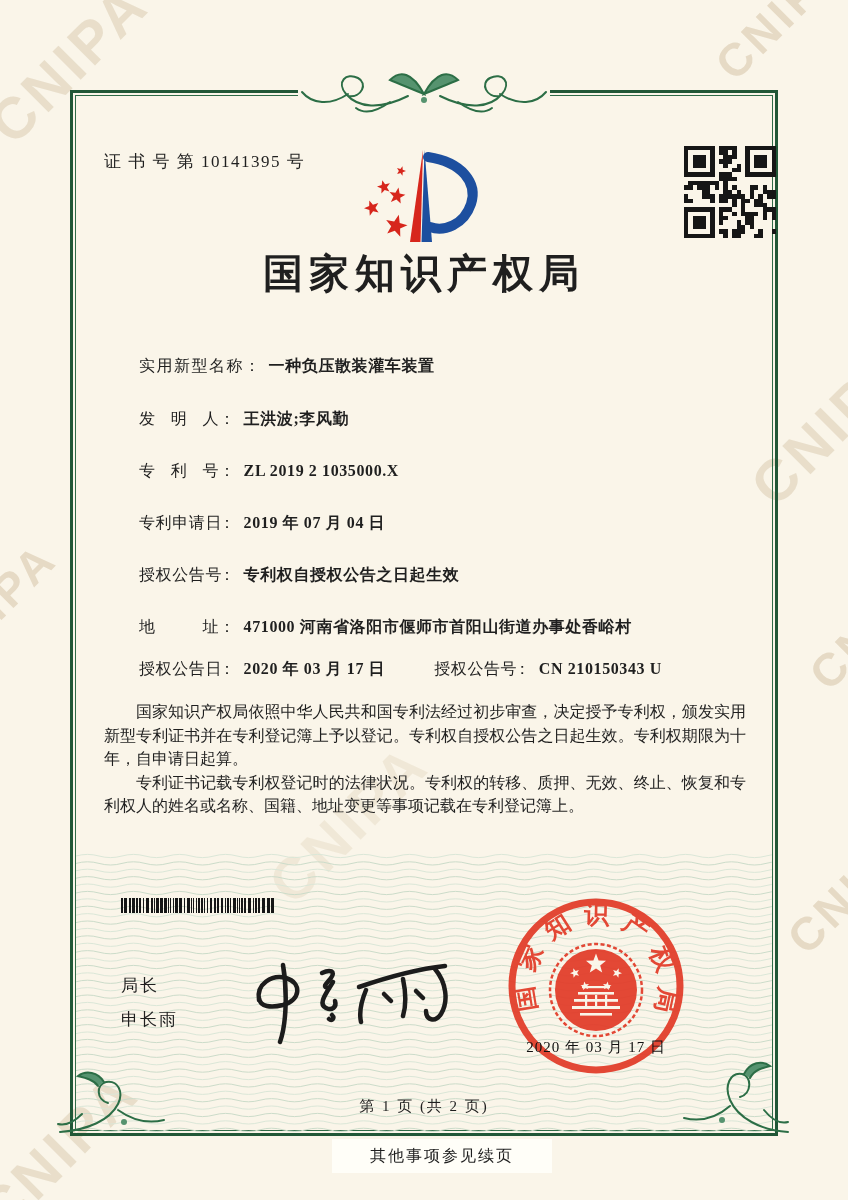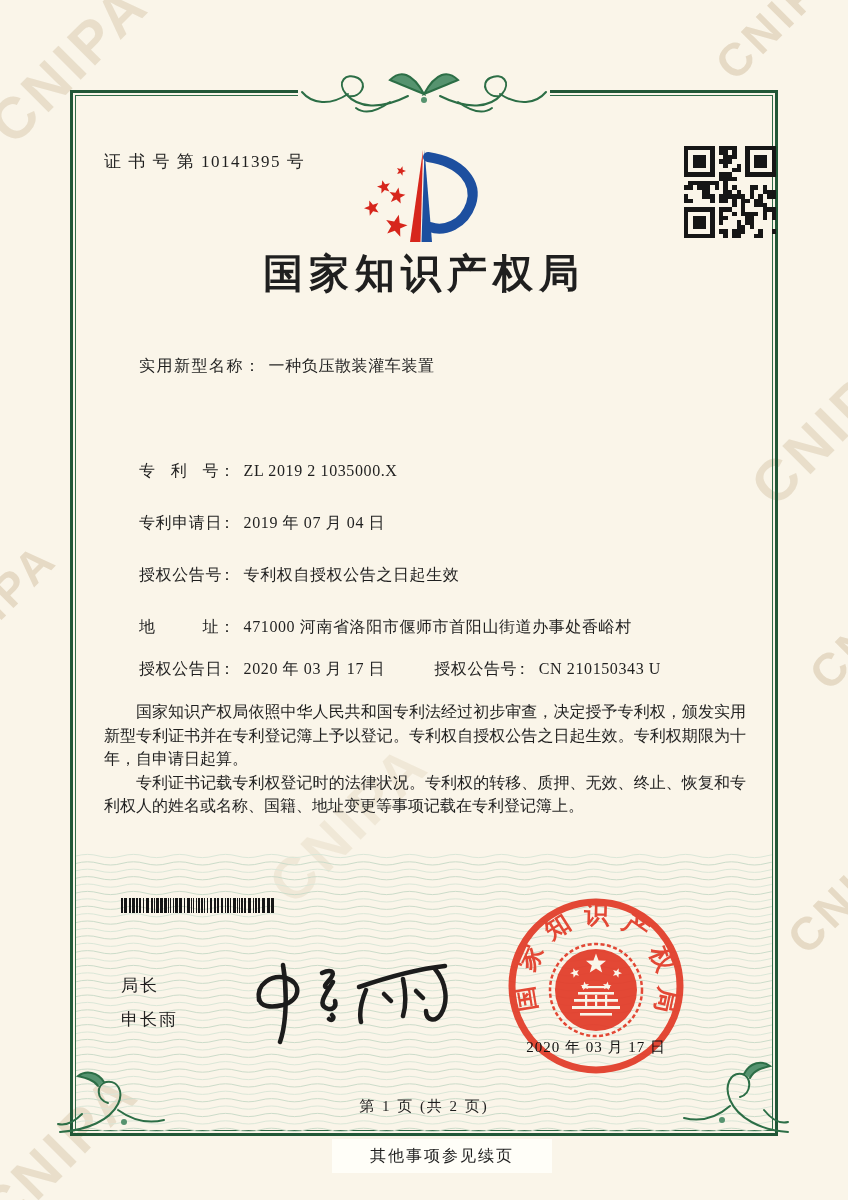--- a/index.html
+++ b/index.html
@@ -21,21 +21,21 @@
   
   .certno{position:absolute;left:104px;top:150px;font-size:17px;letter-spacing:1.5px;z-index:3;}
   .logo{position:absolute;left:352px;top:138px;width:135px;height:114px;z-index:3;}
   .qr{position:absolute;left:684px;top:146px;width:92px;height:92px;z-index:3;}
   .title{position:absolute;left:70px;top:246px;width:708px;text-align:center;font-size:40px;
          font-weight:700;letter-spacing:6px;z-index:3;}
   
   .row{position:absolute;left:120px;font-size:16px;letter-spacing:.6px;z-index:3;white-space:nowrap;}
   .lbl{display:inline-block;width:80px;text-align:justify;text-align-last:justify;vertical-align:bottom;margin-left:19px;}
   .lbl.wide{width:auto;letter-spacing:1.5px;}
-  .val{margin-left:8px;}
+  .val{margin-left:8px;font-weight:bold;}
   .grp2{margin-left:30px;}
   
   .body-text{position:absolute;left:104px;top:700px;width:642px;font-size:16px;line-height:23.6px;
              text-align:justify;z-index:3;}
   .body-text p{margin:0;text-indent:2em;}
   
   #barcode{position:absolute;left:121px;top:898px;width:216px;height:15px;display:flex;
            align-items:stretch;z-index:3;}
   #barcode div{background:#161616;height:100%;}
   .director{position:absolute;left:121px;font-size:17px;letter-spacing:2px;z-index:3;}
@@ -382,20 +382,23 @@
       <rect x="4" y="20" width="1" height="1" fill="#161616"></rect>
       <rect x="5" y="20" width="1" height="1" fill="#161616"></rect>
       <rect x="6" y="20" width="1" height="1" fill="#161616"></rect>
     </svg>
 
   <div class="title">国家知识产权局</div>
 
   <div class="row" style="top:356px">
     <span class="lbl wide">实用新型名称</span><span>：</span><span class="val">一种负压散装灌车装置</span>
   </div>
+  <div class="row" style="top:409px">
+    <span class="lbl">发明人</span><span>：</span><span class="val">王洪波;李风勤</span>
+  </div>
   <div class="row" style="top:461px">
     <span class="lbl">专利号</span><span>：</span><span class="val">ZL 2019 2 1035000.X</span>
   </div>
   <div class="row" style="top:513px">
     <span class="lbl">专利申请日</span><span>：</span><span class="val">2019 年 07 月 04 日</span>
   </div>
   <div class="row" style="top:565px">
     <span class="lbl">授权公告号</span><span>：</span><span class="val">专利权自授权公告之日起生效</span>
   </div>
   <div class="row" style="top:617px">

